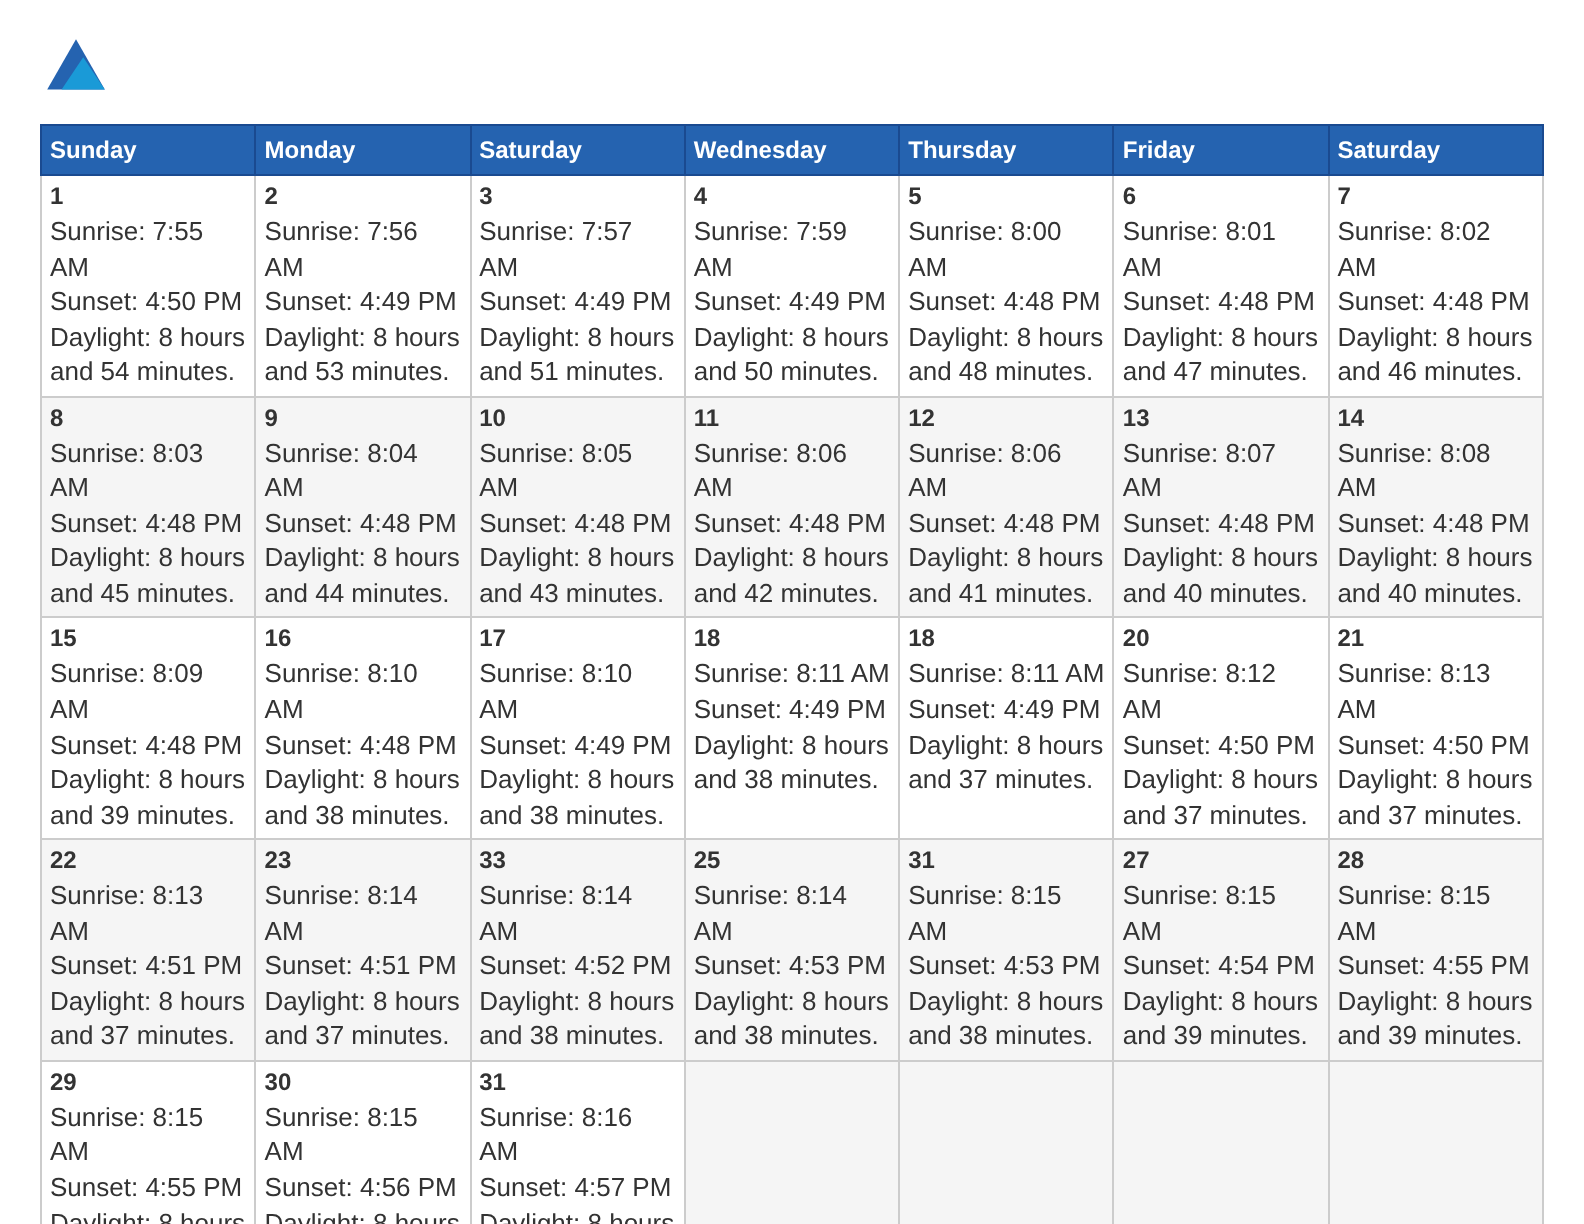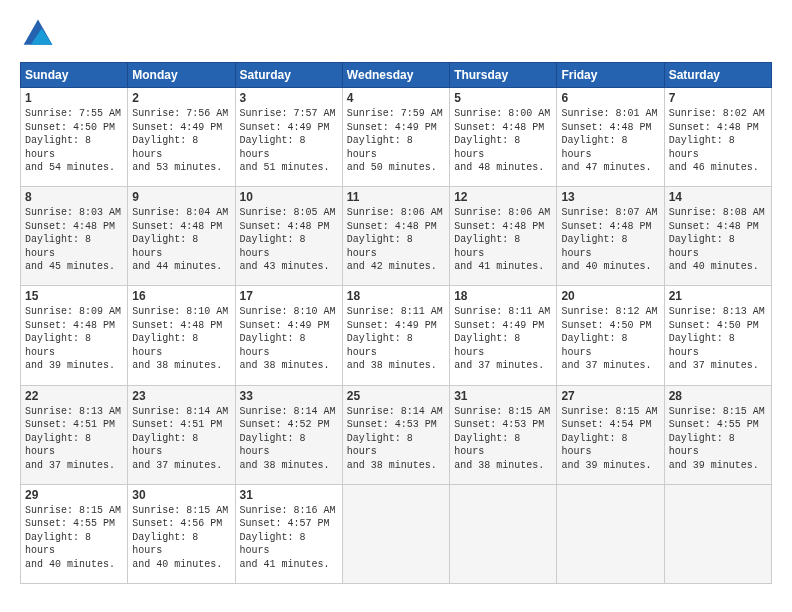--- a/index.html
+++ b/index.html
@@ -86,24 +86,23 @@
     .calendar td.shade {
       background: #f5f5f5;
     }
     .day-num {
       font-size: 12px;
       font-weight: bold;
       display: block;
       margin-bottom: 2px;
     }
     .day-info {
-      font-size: 10px;
+      font-size: 13px;
       line-height: 1.35;
       color: #333;
-      font-family: Liberation Mono, monospace;
     }
     table {
       width: 100%;
       border-collapse: collapse;
     }
   </style>
 </head>
 <body>
 
 <div class="page">

